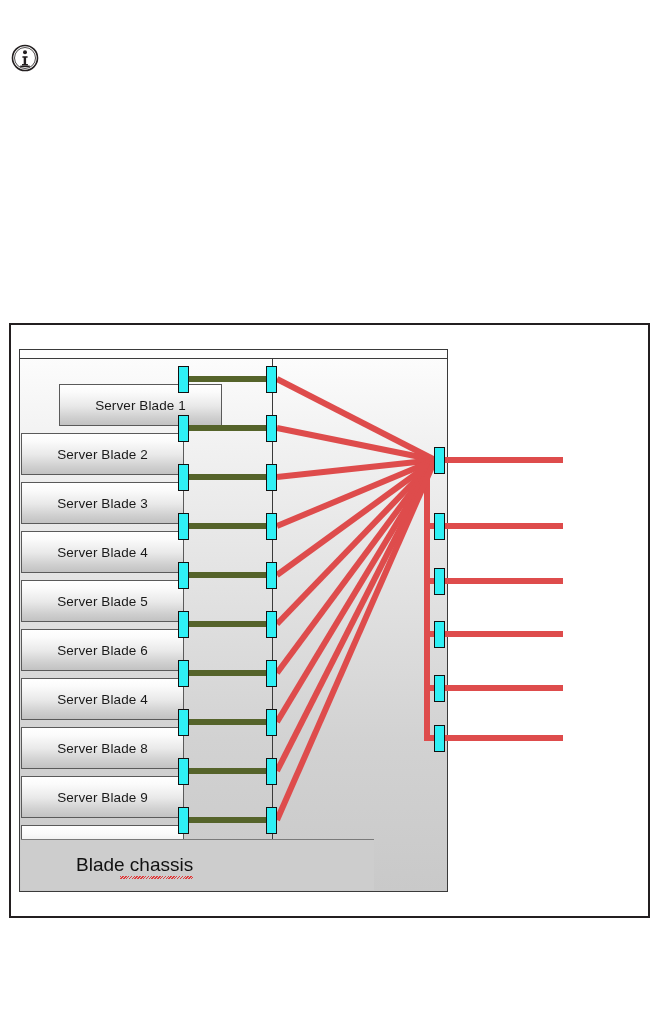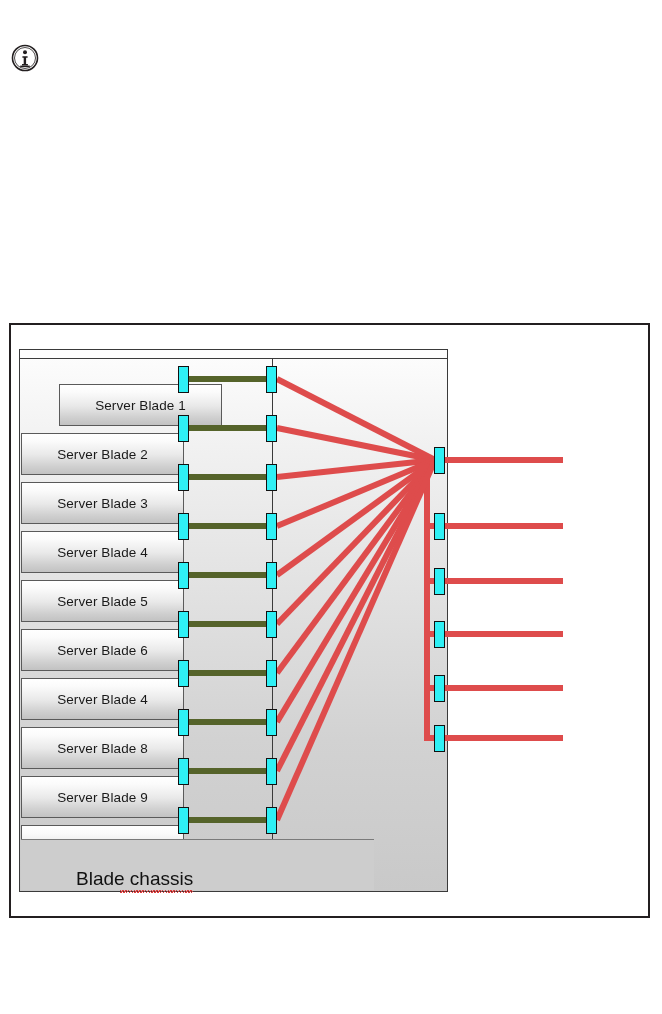--- a/index.html
+++ b/index.html
@@ -92,21 +92,21 @@
   }
 
   
   #chassis-footer {
     position: absolute;
     left: 1px;
     bottom: 1px;
     width: 353px;
     height: 51px;
     display: flex;
-    align-items: flex-end;
+    align-items: center;
     border-top: 1px solid #7a7a7a;
     box-sizing: border-box;
     background: #cdcdcd;
   }
   #chassis-footer-label {
     font-size: 19px;
     color: #111111;
     margin-left: 55px;
     position: relative;
   }

